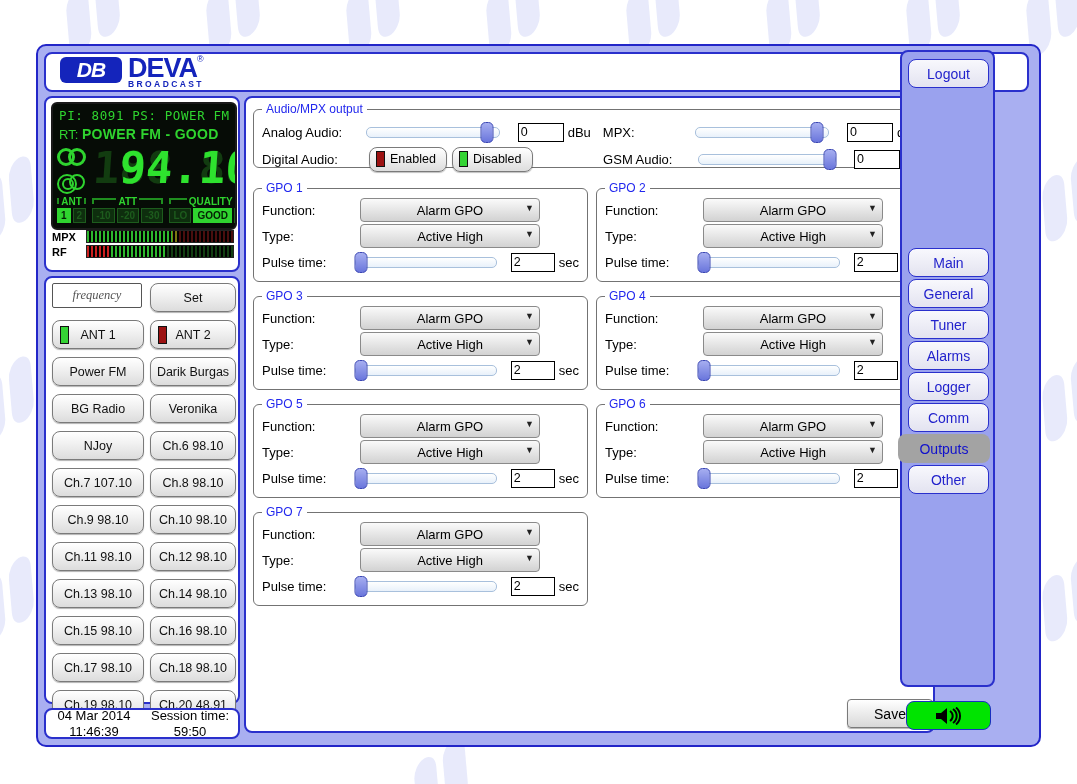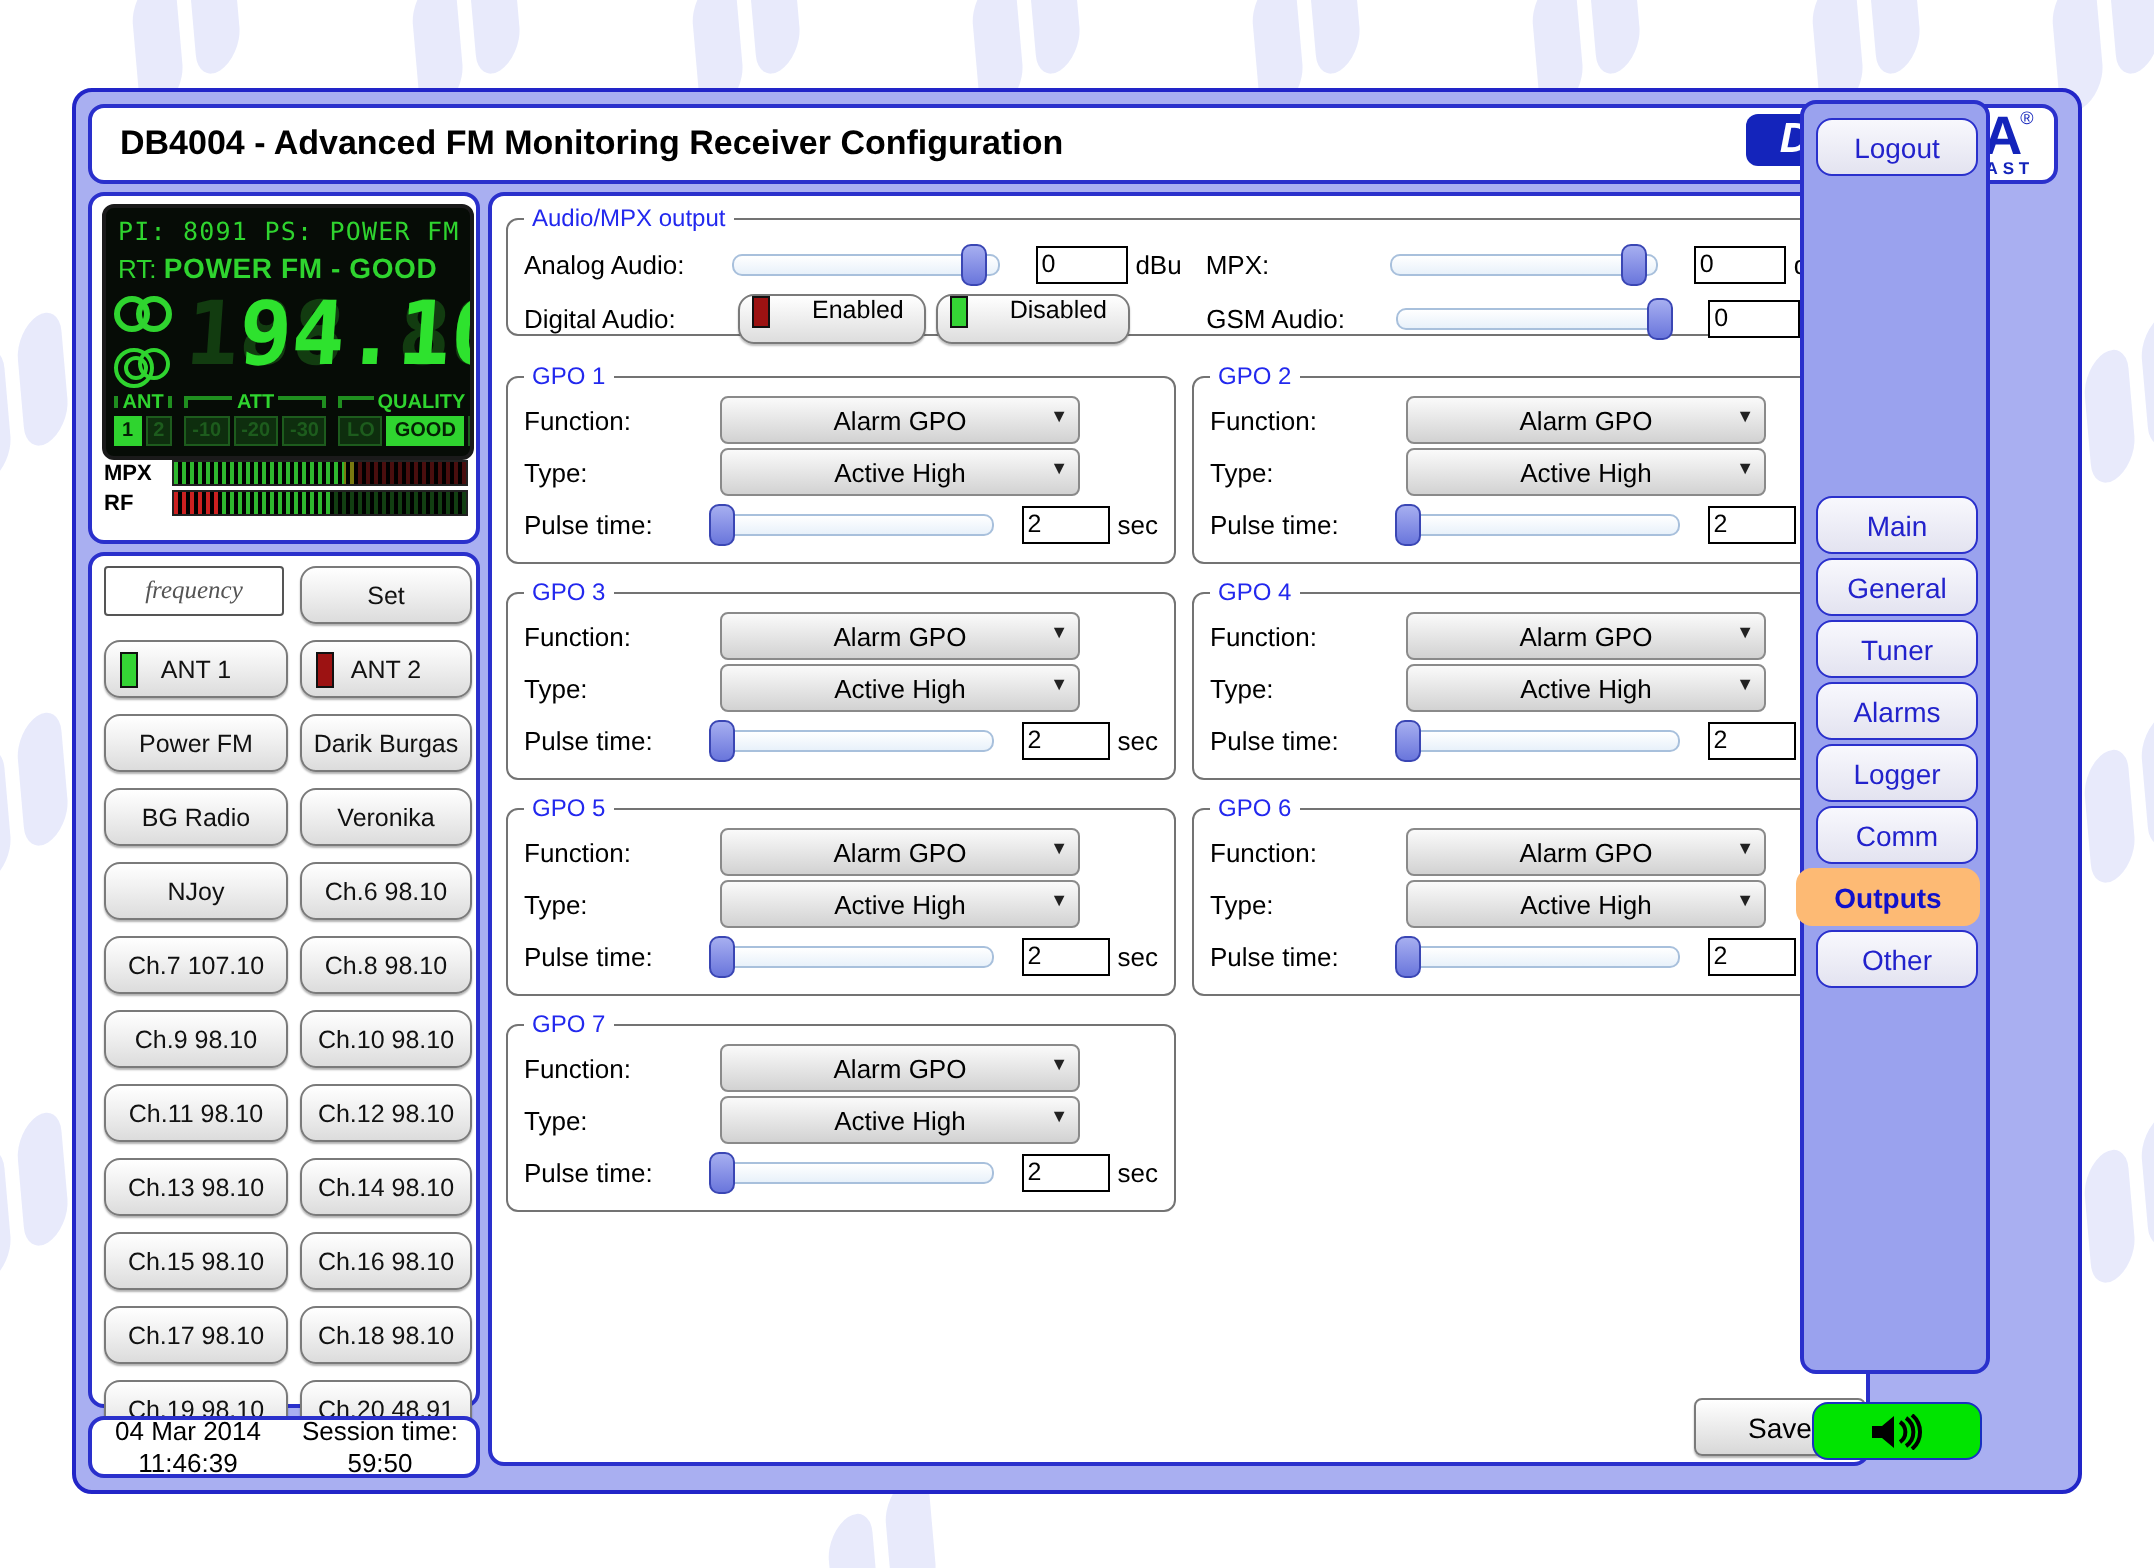--- a/index.html
+++ b/index.html
@@ -86,21 +86,21 @@
   #fs-audio{left:7px;top:4px;width:674px;height:64px;}
   .arow{position:absolute;left:8px;right:8px;height:24px;display:flex;align-items:center;}
   .lab{font-size:13px;color:#000;}
   .slider{position:relative;height:9px;border:1px solid #a8c0dc;border-radius:5px;
     background:linear-gradient(#ffffff,#e8f1fa);}
   .thumb{position:absolute;top:-6px;width:11px;height:19px;border:1px solid #3a46b4;border-radius:5px;
     background:linear-gradient(#a6aef0,#6a76dc);transform:translateX(-50%);}
   .numbox{width:40px;height:17px;border:1px solid #000;border-radius:0;font-size:12.5px;padding:0 2px;font-family:"Liberation Sans",sans-serif;}
   .unit{font-size:13px;color:#000;margin-left:4px;}
   .togglebtn{height:23px;border:1px solid #7a7a7a;border-radius:8px;background:linear-gradient(#ffffff,#ddd);
-    font-size:12.5px;display:flex;padding:0 10px 0 6px;gap:21px;box-shadow:0 1px 1px rgba(0,0,0,.25);}
+    font-size:12.5px;display:flex;align-items:center;padding:0 10px 0 6px;gap:5px;box-shadow:0 1px 1px rgba(0,0,0,.25);}
   .togglebtn .tled{width:7px;height:14px;border:1px solid #111;}
 
   
   .gpo{width:333px;height:99px;}
   .frow{position:absolute;left:8px;right:8px;height:24px;display:flex;align-items:center;}
   .flabel{width:98px;font-size:13px;}
   .dd{width:178px;height:22px;border:1px solid #8a8a8a;border-radius:4px;position:relative;
     background:linear-gradient(#fafafa,#d2d2d2);display:flex;align-items:center;justify-content:center;
     font-size:13px;color:#000;}
   .dda{position:absolute;right:5px;top:4px;font-size:9px;color:#222;}
@@ -110,21 +110,21 @@
   #save-btn{position:absolute;left:601px;top:601px;width:84px;height:27px;border:1px solid #7a7a7a;border-radius:4px;
     background:linear-gradient(#ffffff,#d8d8d8);font-size:14px;display:flex;align-items:center;justify-content:center;
     box-shadow:0 1px 1px rgba(0,0,0,.3);}
 
   
   #sidebar{position:absolute;left:900px;top:50px;width:95px;height:637px;background:#9aa2ee;
     border:2px solid #2a30cc;border-radius:8px;box-sizing:border-box;}
   .sbtn{position:absolute;left:6px;width:79px;height:27px;border:1px solid #2a30cc;border-radius:8px;
     background:linear-gradient(#f8f8fd,#e3e3f0);color:#2222cc;font-size:14px;
     display:flex;align-items:center;justify-content:center;}
-  .sbtn.active{left:-4px;width:92px;background:#fdba74;border:none;font-weight:bold;color:#1111cc;
+  .sbtn.active{left:-4px;width:92px;background:#a3a3a3;border:none;font-weight:normal;color:#1111cc;
     border-radius:8px;height:29px;}
   #speaker-btn{position:absolute;left:4px;top:649px;width:83px;height:27px;background:#00e400;
     border:1px solid #1a30c0;border-radius:8px;display:flex;align-items:center;justify-content:center;}
 </style>
 </head>
 <body>
 
 <div id="stage">
 
   <div class="wm" style="left:52px;top:-16px"></div>
@@ -139,21 +139,20 @@
   <div class="wm" style="left:-34px;top:370px"></div>
   <div class="wm" style="left:-34px;top:570px"></div>
   <div class="wm" style="left:1028px;top:170px"></div>
   <div class="wm" style="left:1028px;top:370px"></div>
   <div class="wm" style="left:1028px;top:570px"></div>
   <div class="wm" style="left:400px;top:752px"></div>
 
   <div id="win">
 
     <div id="header" class="panel">
-      <div id="title">DB4004 - Advanced FM Monitoring Receiver Configuration</div>
       <div id="logo">
         <div id="logo-emblem">DB</div>
         <div id="logo-text">
           <span id="logo-deva">DEVA</span><span id="logo-reg">®</span>
           <div id="logo-bc">BROADCAST</div>
         </div>
       </div>
     </div>
 
     <div id="lcd-panel" class="panel">

